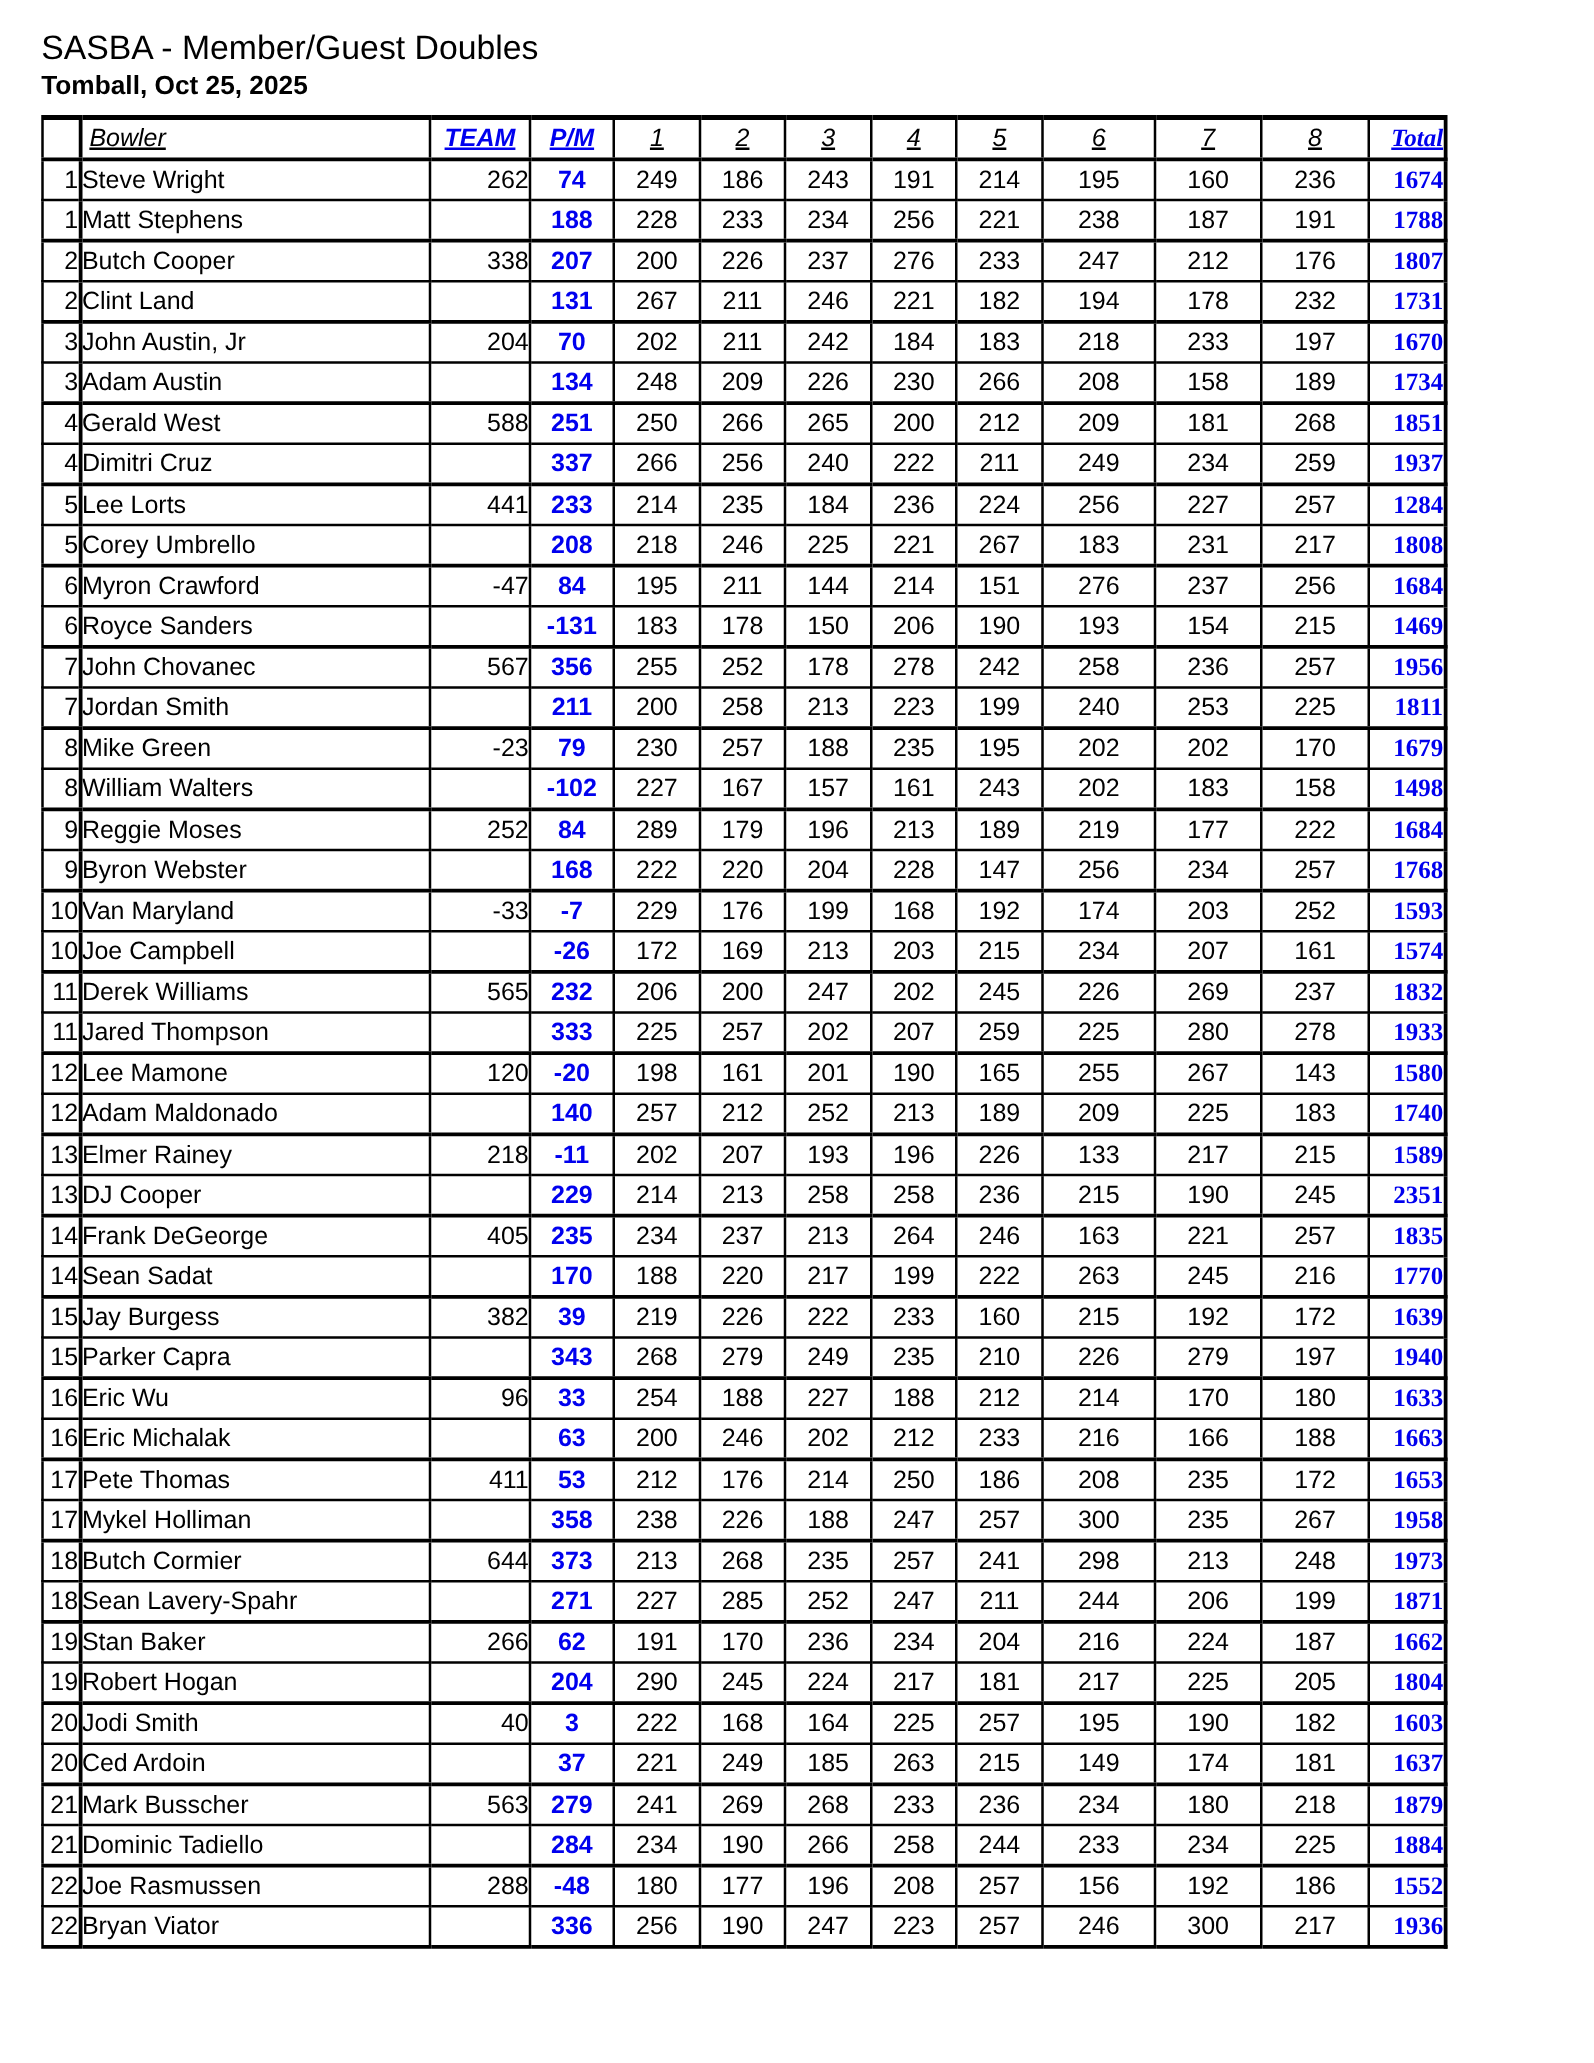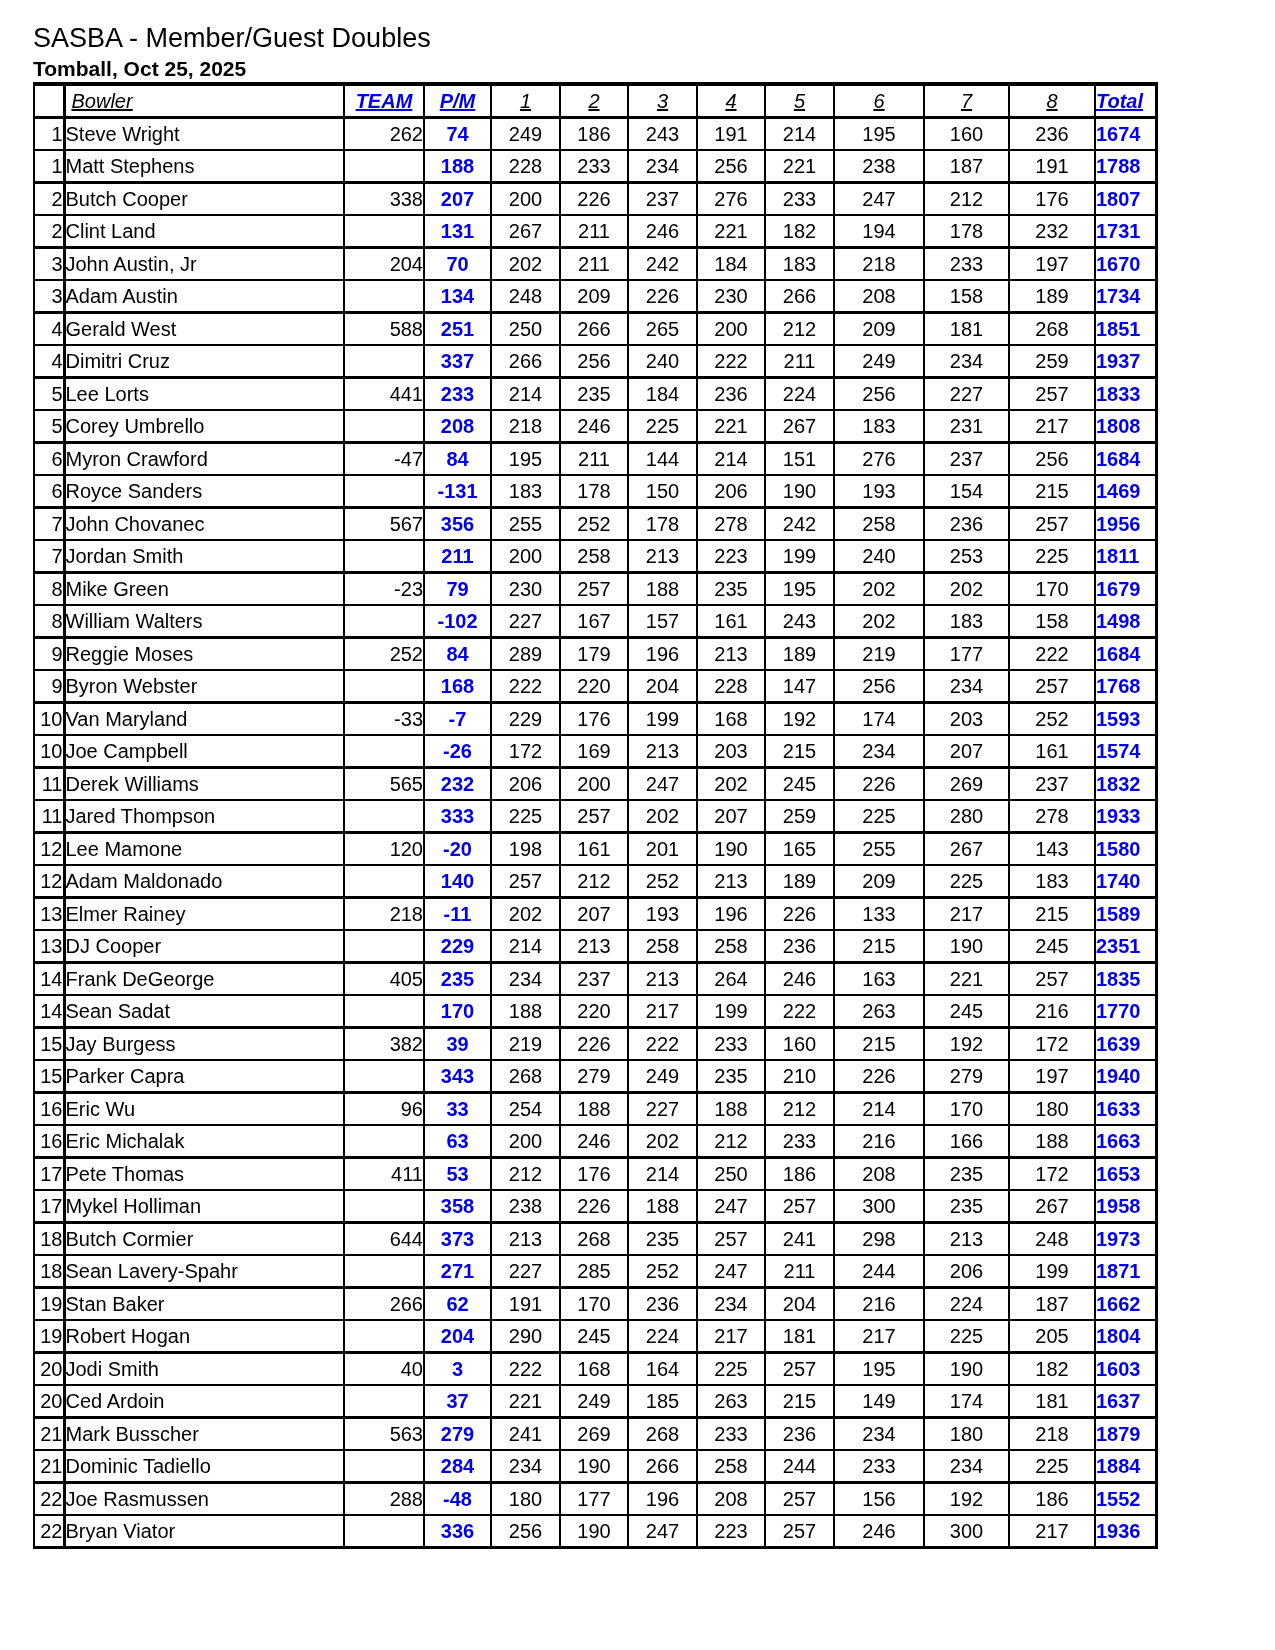--- a/index.html
+++ b/index.html
@@ -5,21 +5,21 @@
   html,body{margin:0;padding:0;background:#ffffff;}
   body{
     width:1275px;height:1650px;
     font-family:"Liberation Sans", sans-serif;
     color:#000;
     position:relative;
   }
   .page{padding:22px 0 12px 33px;}
   .title{font-size:27px;line-height:32px;font-weight:normal;}
   .subtitle{font-size:21px;line-height:26px;font-weight:bold;margin-top:2px;}
-  table.scores{border-collapse:collapse;table-layout:fixed;}
+  table.scores{border-collapse:collapse;margin-top:10px;table-layout:fixed;}
   table.scores td, table.scores th{
     border:2px solid #000;
     height:30px;
     padding:0;
     font-size:20px;
     line-height:1;
     white-space:nowrap;
     overflow:hidden;
     vertical-align:middle;
     background:#fff;
@@ -37,21 +37,21 @@
   
   .col-team{border-left:3px solid #000;}
   .col-pm{border-left:3px solid #000;}
   .col-g0{border-left:3px solid #000;}
   .col-total{border-left:3px solid #000;}
   
   .col-bowler{text-align:left;padding-left:6px;}
   .col-team{text-align:right;padding-right:5px;}
   .col-pm{text-align:center;font-weight:bold;color:var(--accent);}
   .col-game{text-align:center;}
-  .col-total{text-align:left;font-weight:bold;color:var(--accent);}
+  .col-total{text-align:right;font-weight:bold;color:var(--accent);font-family:Liberation Serif, serif;}
   
   thead th{font-style:italic;text-decoration:underline;font-weight:normal;background:#fff;}
   thead th.h-blue{color:var(--accent);font-weight:bold;}
   thead th.col-bowler{padding-left:6px;text-align:left;}
   thead th.col-team{text-align:center;padding-right:0;}
 </style>
 </head>
 <body>
 
 <div class="page">
@@ -218,21 +218,21 @@
           <td class="col-team">441</td>
           <td class="col-pm">233</td>
           <td class="col-game col-g0">214</td>
           <td class="col-game">235</td>
           <td class="col-game">184</td>
           <td class="col-game">236</td>
           <td class="col-game">224</td>
           <td class="col-game">256</td>
           <td class="col-game">227</td>
           <td class="col-game">257</td>
-          <td class="col-total">1833</td>
+          <td class="col-total">1284</td>
         </tr>
         <tr class="pair-end">
           <td class="gutter">5</td>
           <td class="col-bowler">Corey Umbrello</td>
           <td class="col-team"></td>
           <td class="col-pm">208</td>
           <td class="col-game col-g0">218</td>
           <td class="col-game">246</td>
           <td class="col-game">225</td>
           <td class="col-game">221</td>

